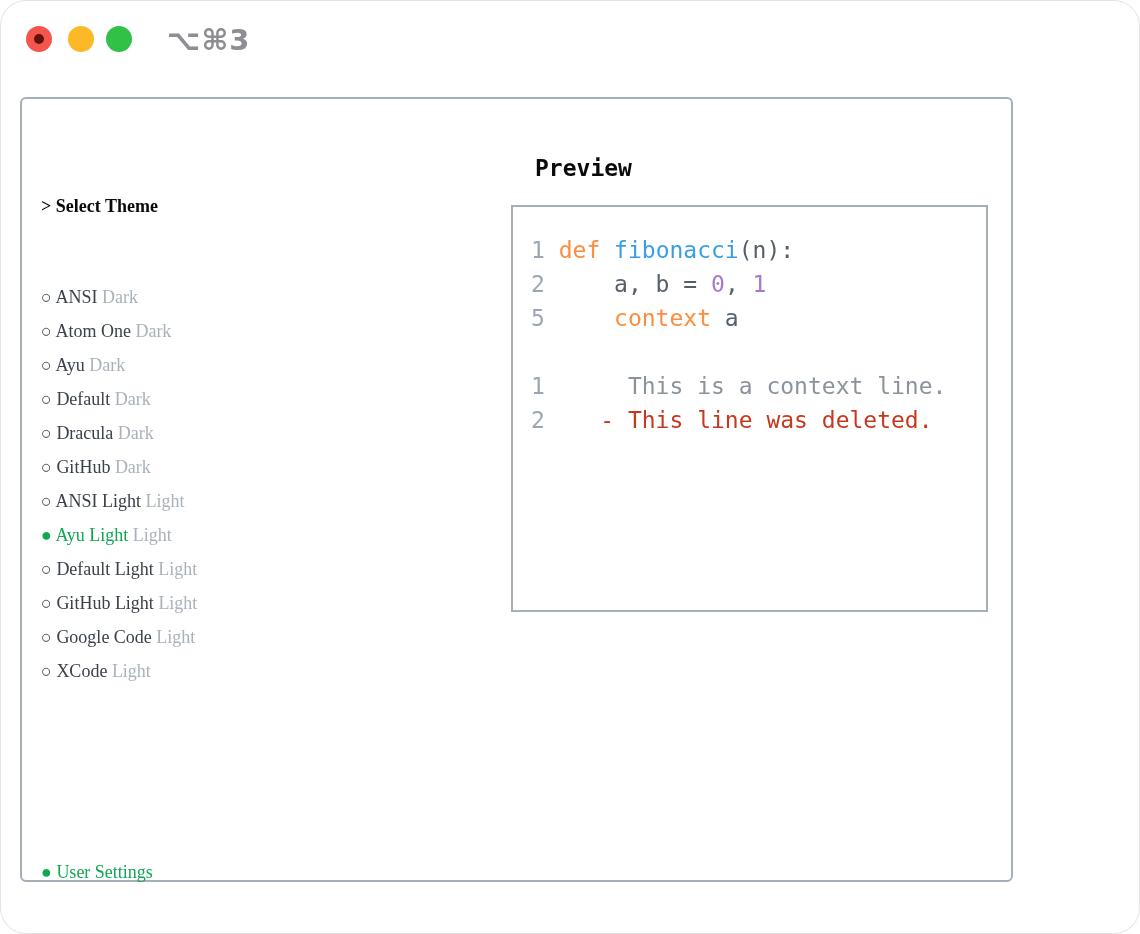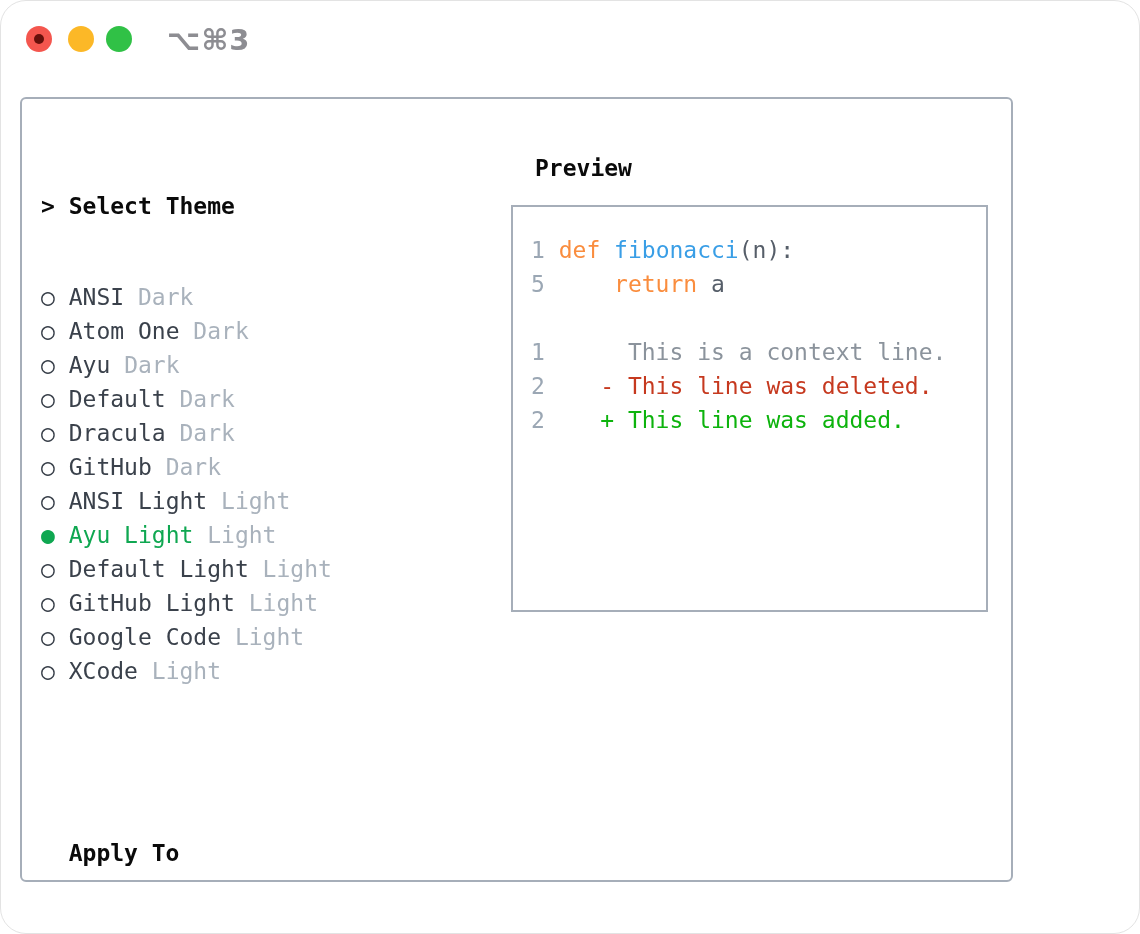--- a/index.html
+++ b/index.html
@@ -28,21 +28,21 @@
     color: var(--titlebar-text); letter-spacing: 1px;
   }
 
   
   .panel {
     position: absolute; left: 19px; top: 96px; width: 993px; height: 785px;
     border: 2px solid var(--panel-border); border-radius: 6px; background: #fff;
   }
 
   .left-col { position: absolute; left: 19px; top: 52px; white-space: pre; }
-  .line { height: 34px; line-height: 34px; font-size: 23px; white-space: pre; }
+  .line { height: 34px; line-height: 34px; font-size: 18px; white-space: pre; font-family: Liberation Serif, serif; }
   .gap  { height: 34px; }
 
   .hdr-line { font-weight: bold; color: var(--header-text); }
   .hdr-arrow { font-weight: bold; color: var(--header-text); }
   .apply-hdr { padding-left: 2ch; }
 
   .theme-row .pfx, .apply-row .pfx { color: var(--item-text); }
   .theme-row .nm,  .apply-row .nm  { color: var(--item-text); }
   .theme-row .vt   { color: var(--variant-text); }
   .theme-row.selected .pfx, .theme-row.selected .nm,
@@ -85,36 +85,35 @@
 
   <div class="panel">
 
     <div class="left-col">
       <div class="line hdr-line"><span class="hdr-arrow">&gt;</span> <span>Select Theme</span></div>
 
       <div id="theme-list"><div class="line theme-row"><span class="pfx">○</span> <span class="nm">ANSI</span> <span class="vt">Dark</span></div><div class="line theme-row"><span class="pfx">○</span> <span class="nm">Atom One</span> <span class="vt">Dark</span></div><div class="line theme-row"><span class="pfx">○</span> <span class="nm">Ayu</span> <span class="vt">Dark</span></div><div class="line theme-row"><span class="pfx">○</span> <span class="nm">Default</span> <span class="vt">Dark</span></div><div class="line theme-row"><span class="pfx">○</span> <span class="nm">Dracula</span> <span class="vt">Dark</span></div><div class="line theme-row"><span class="pfx">○</span> <span class="nm">GitHub</span> <span class="vt">Dark</span></div><div class="line theme-row"><span class="pfx">○</span> <span class="nm">ANSI Light</span> <span class="vt">Light</span></div><div class="line theme-row selected"><span class="pfx">●</span> <span class="nm">Ayu Light</span> <span class="vt">Light</span></div><div class="line theme-row"><span class="pfx">○</span> <span class="nm">Default Light</span> <span class="vt">Light</span></div><div class="line theme-row"><span class="pfx">○</span> <span class="nm">GitHub Light</span> <span class="vt">Light</span></div><div class="line theme-row"><span class="pfx">○</span> <span class="nm">Google Code</span> <span class="vt">Light</span></div><div class="line theme-row"><span class="pfx">○</span> <span class="nm">XCode</span> <span class="vt">Light</span></div></div>
 
       <div class="gap"></div>
 
-      <div class="line hdr-line apply-hdr">Apply To</div>
 
       <div id="apply-list"><div class="line apply-row selected"><span class="pfx">●</span> <span class="nm">User Settings</span></div></div>
 
       
 
       
     </div>
 
     <div class="preview-header">Preview</div>
 
     <div class="preview-box">
       <div id="code-lines">
           <div class="cline"><span class="ln">1</span><span class="tok-kw">def</span><span class="tok-fg"> </span><span class="tok-fn">fibonacci</span><span class="tok-fg">(n):</span></div>
-          <div class="cline"><span class="ln">5</span><span class="tok-fg">    </span><span class="tok-kw">return</span><span class="tok-fg"> a</span></div>
+          <div class="cline"><span class="ln">2</span><span class="tok-fg">    a, b = </span><span class="tok-num">0</span><span class="tok-fg">, </span><span class="tok-num">1</span></div>
+          <div class="cline"><span class="ln">5</span><span class="tok-fg">    </span><span class="tok-kw">context</span><span class="tok-fg"> a</span></div>
           <div class="cline"><span class="ln"></span></div>
           <div class="cline"><span class="ln">1</span><span class="tok-ctx">     This is a context line.</span></div>
           <div class="cline"><span class="ln">2</span><span class="tok-del">   - This line was deleted.</span></div>
-          <div class="cline"><span class="ln">2</span><span class="tok-add">   + This line was added.</span></div>
         </div>
     </div>
 
   </div>
 </div>
 
 </body></html>

